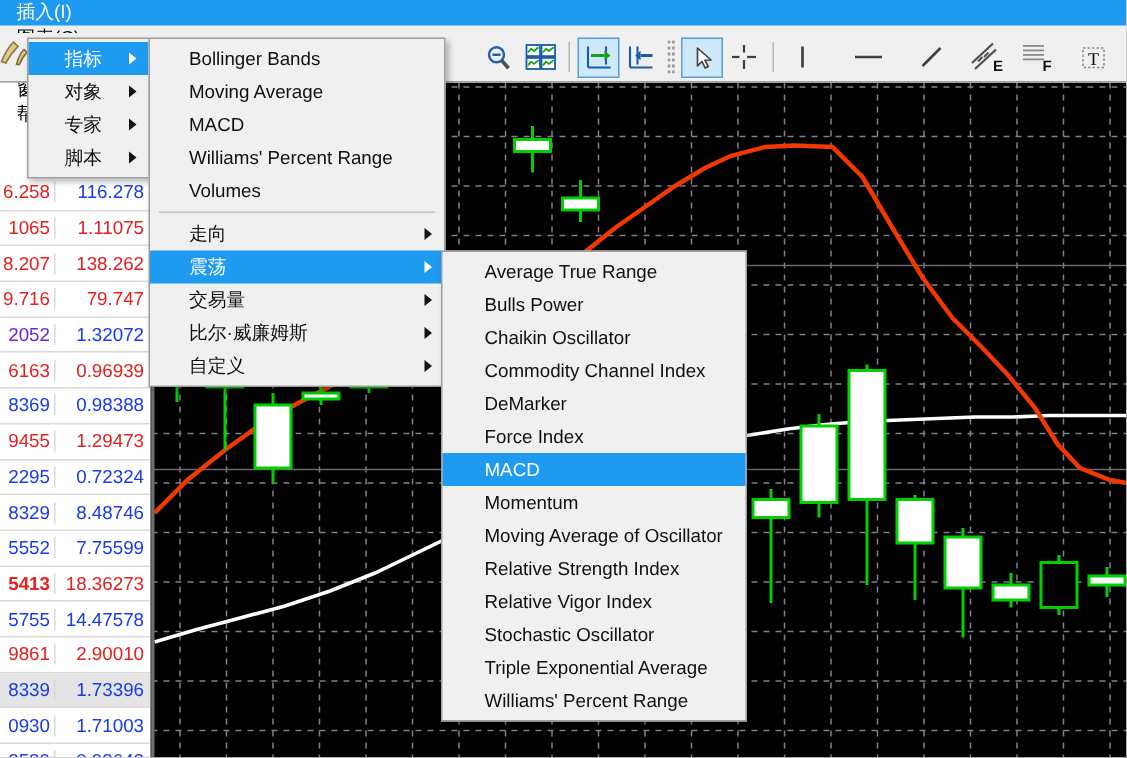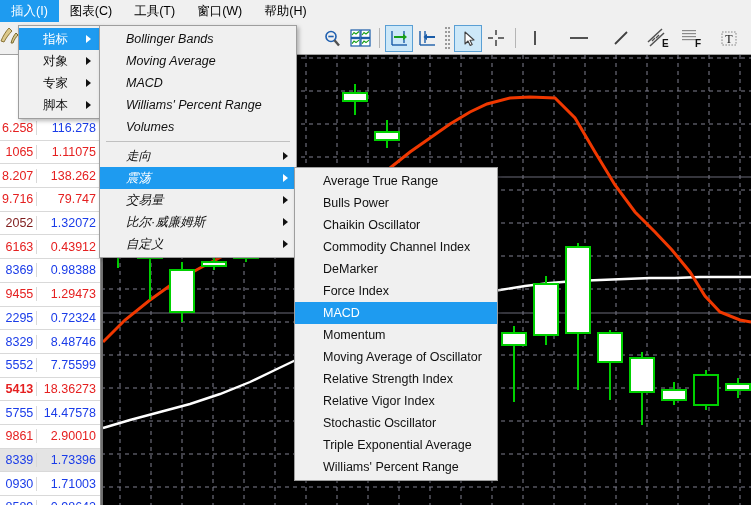--- a/index.html
+++ b/index.html
@@ -15,21 +15,21 @@
     width: 751px; height: 505px;
     background: #f0f0f0;
     overflow: hidden;
   }
 
   
   #menubar {
     position: absolute; left: 0; top: 0;
     width: 751px; height: 22px;
     background: #f0f0f0;
-    display: flex; align-items: stretch;
+    display: flex; align-items: stretch; flex-direction: column;
   }
   .menubar-item {
     display: flex; align-items: center;
     padding: 0 11px;
     font-size: 12.5px; color: #000;
     white-space: nowrap;
     cursor: default;
   }
   .menubar-item.active {
     background: #1e9bf0;
@@ -165,21 +165,21 @@
   
   #menu-insert {
     left: 18px; top: 25px; width: 82px;
   }
   #menu-insert .menu-item { padding-left: 24px; }
 
   
   #menu-indicators {
     left: 99px; top: 25px; width: 198px;
   }
-  #menu-indicators .menu-item { padding-left: 26px; font-style: italic; }
+  #menu-indicators .menu-item { padding-left: 26px; }
 
   
   #menu-oscillators {
     left: 294px; top: 167px; width: 204px;
   }
   #menu-oscillators .menu-item { padding-left: 28px; }
 
   
   #corner-icon {
     position: absolute; left: 0; top: 24px;
@@ -208,26 +208,26 @@
         </div>
         <div class="mw-row">
           <div class="mw-bid" style="color: rgb(229, 32, 32);">8.207</div>
           <div class="mw-ask" style="color: rgb(229, 32, 32);">138.262</div>
         </div>
         <div class="mw-row">
           <div class="mw-bid" style="color: rgb(229, 32, 32);">9.716</div>
           <div class="mw-ask" style="color: rgb(229, 32, 32);">79.747</div>
         </div>
         <div class="mw-row">
-          <div class="mw-bid" style="color: #7f1d1d;">2052</div>
+          <div class="mw-bid" style="color: #6d28d9;">2052</div>
           <div class="mw-ask" style="color: rgb(26, 60, 232);">1.32072</div>
         </div>
         <div class="mw-row">
           <div class="mw-bid" style="color: rgb(229, 32, 32);">6163</div>
-          <div class="mw-ask" style="color: rgb(229, 32, 32);">0.43912</div>
+          <div class="mw-ask" style="color: rgb(229, 32, 32);">0.96939</div>
         </div>
         <div class="mw-row">
           <div class="mw-bid" style="color: rgb(26, 60, 232);">8369</div>
           <div class="mw-ask" style="color: rgb(26, 60, 232);">0.98388</div>
         </div>
         <div class="mw-row">
           <div class="mw-bid" style="color: rgb(229, 32, 32);">9455</div>
           <div class="mw-ask" style="color: rgb(229, 32, 32);">1.29473</div>
         </div>
         <div class="mw-row">

